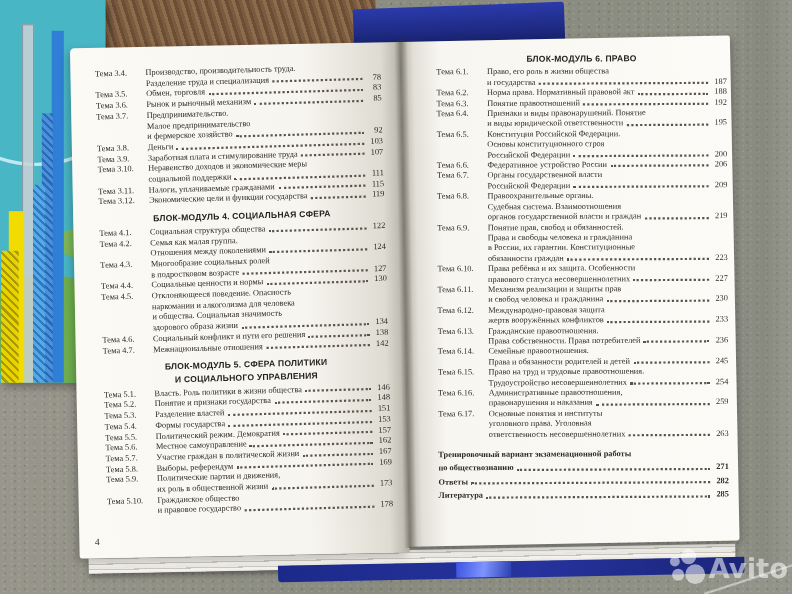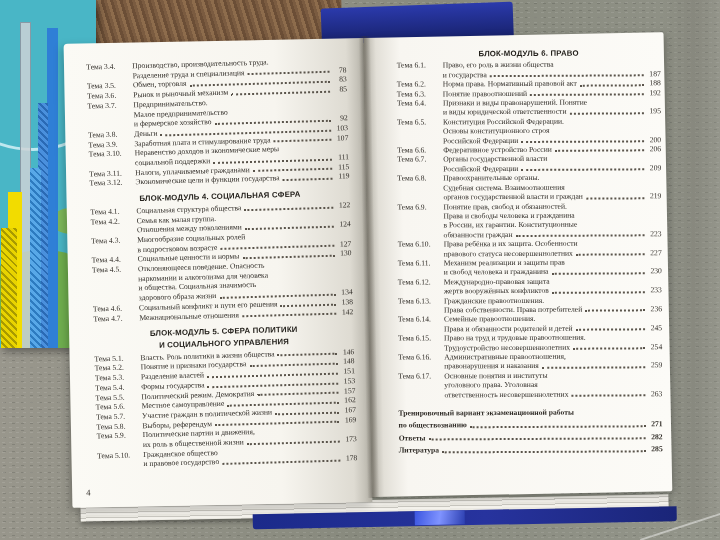--- a/index.html
+++ b/index.html
@@ -517,13 +517,20 @@
             <span class="dots"></span>
             <span class="pg">285</span>
           </div>
         </div>
       </div>
     <div class="pageno">4</div>
   </div>
 
   <div class="corner-line"></div>
 
+  <div class="avito">
+    <span>
+      <span class="av-c av-c1"></span><span class="av-c av-c2"></span>
+      <span class="av-c av-c3"></span><span class="av-c av-c4"></span>
+    </span>
+    <span class="avito-text">Avito</span>
+  </div>
 </div>
 
 </body></html>

